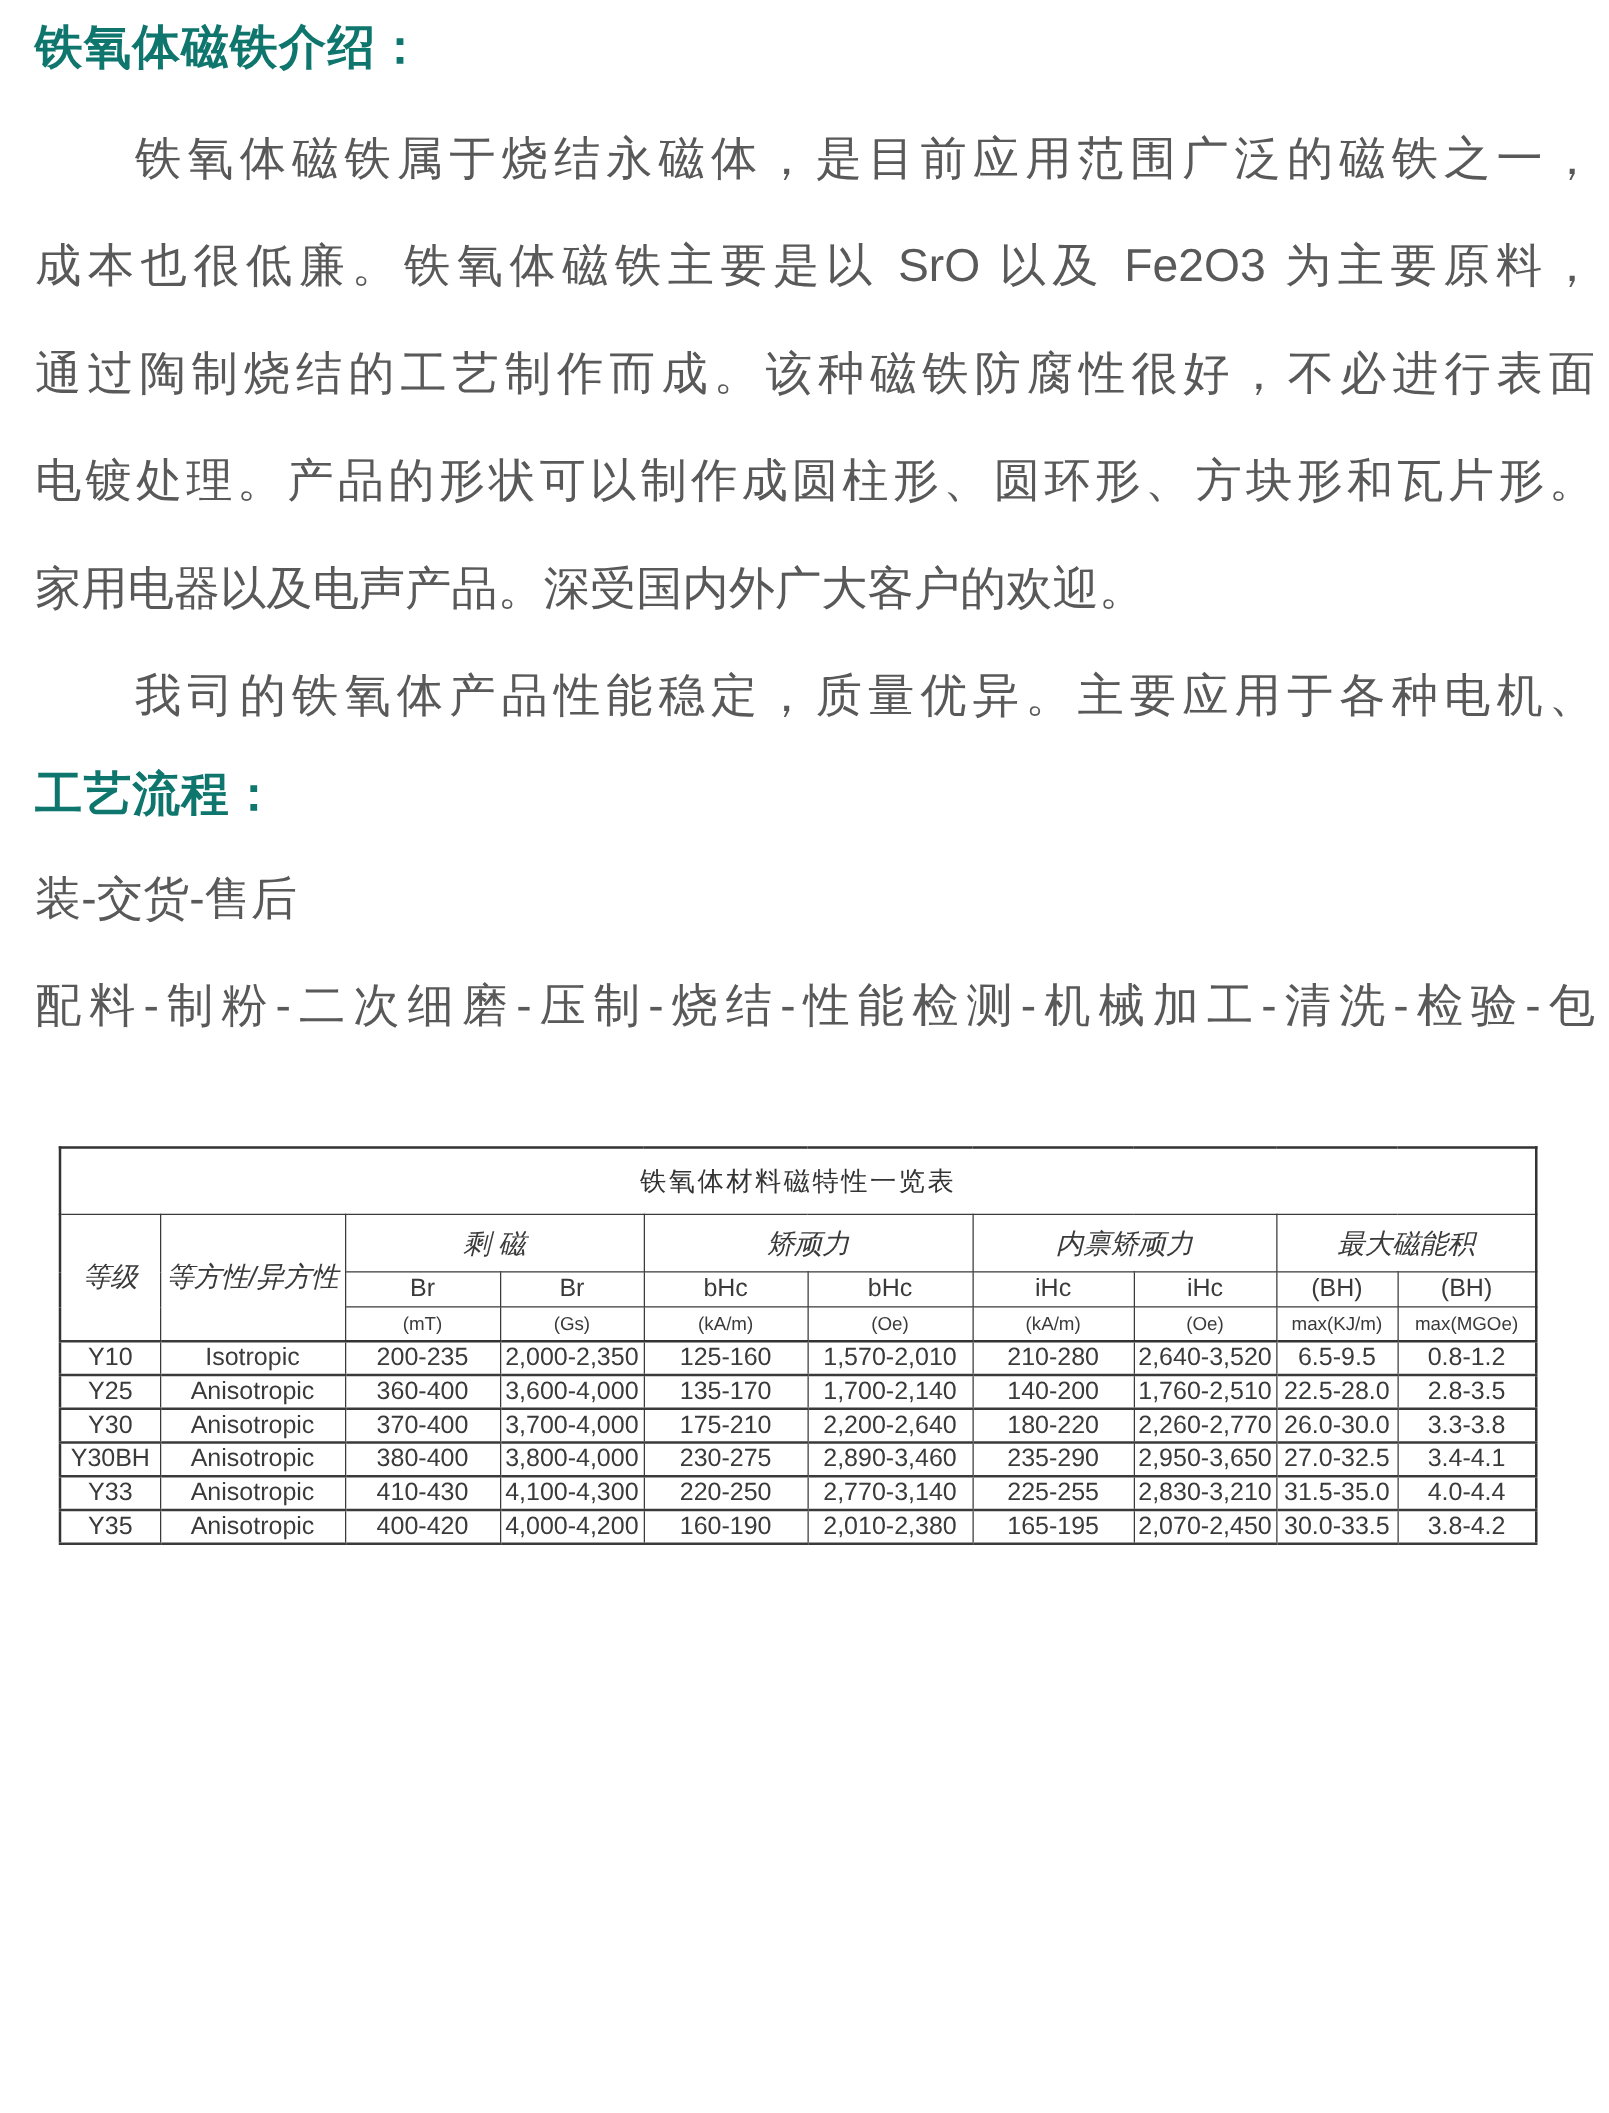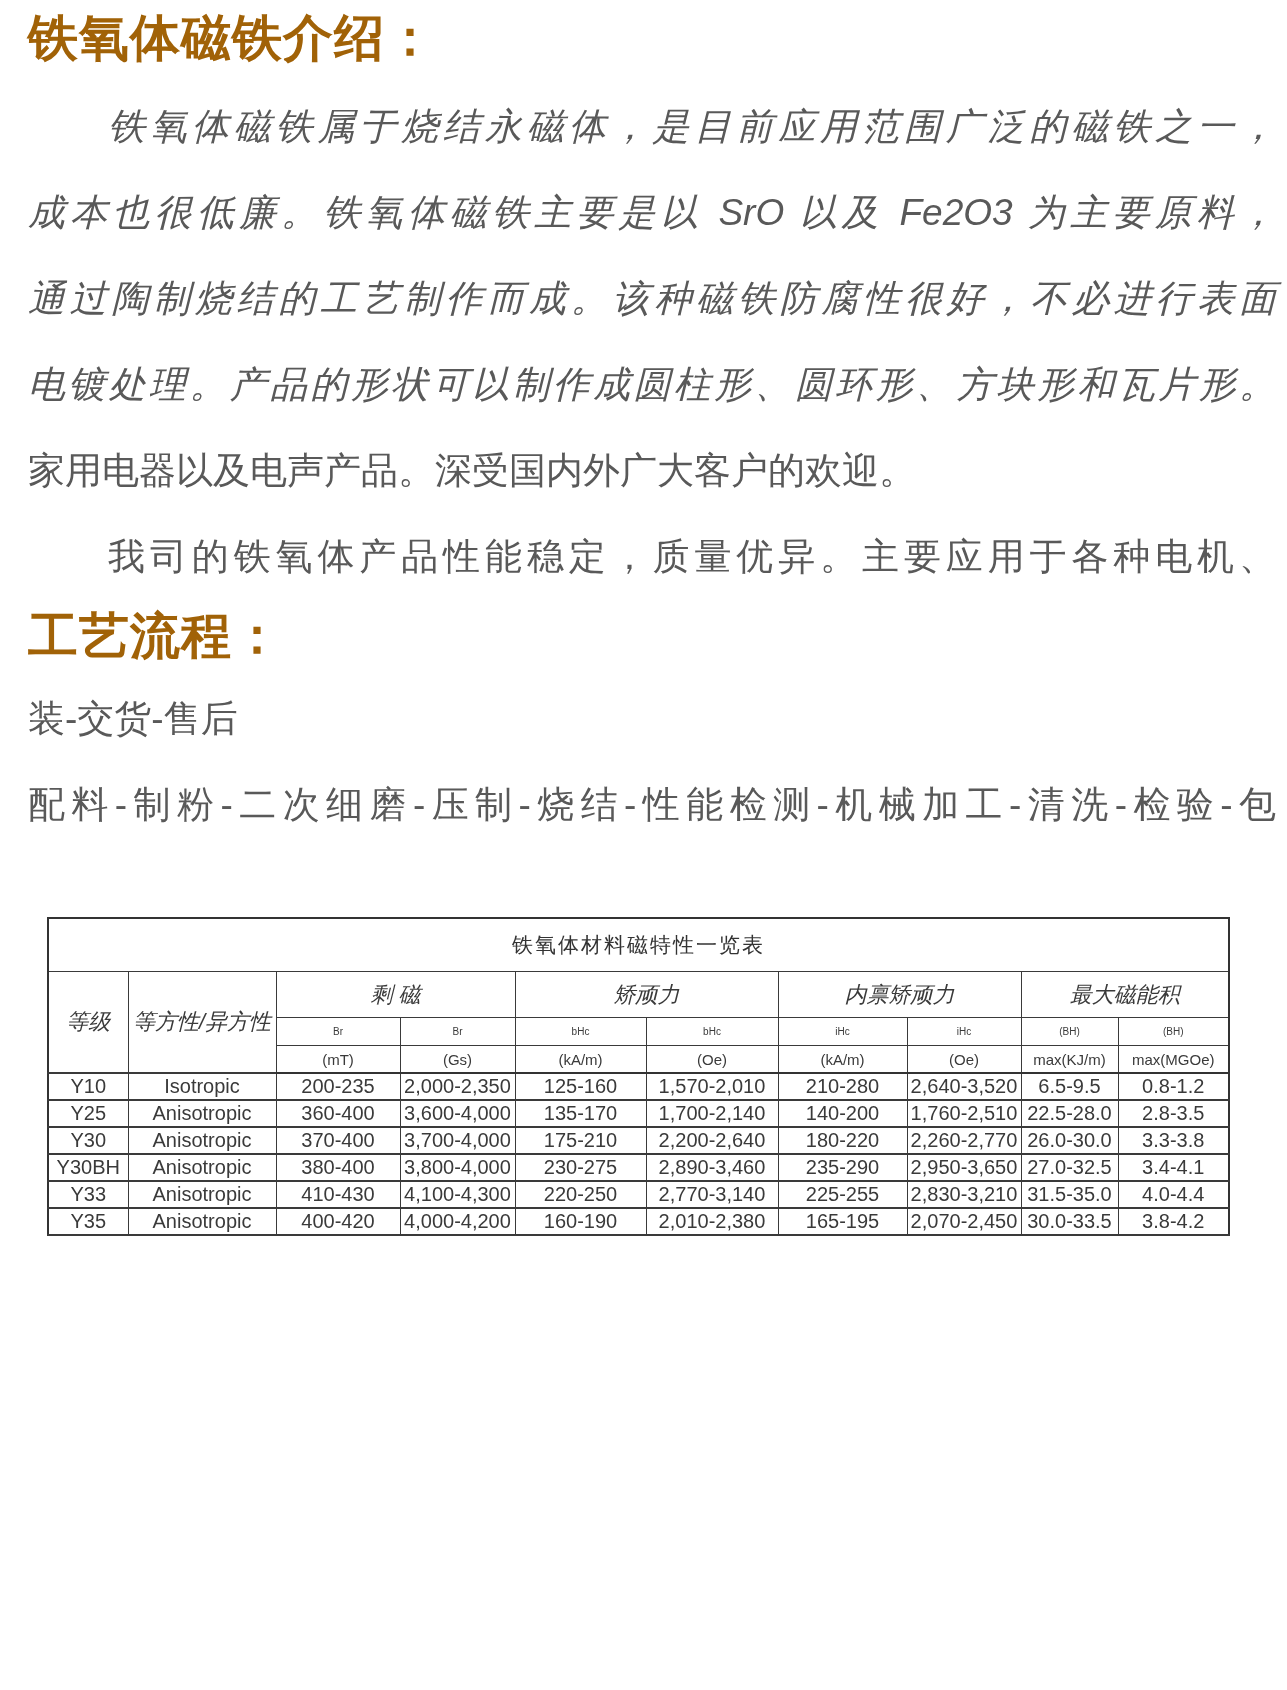--- a/index.html
+++ b/index.html
@@ -9,43 +9,43 @@
     font-family: "Liberation Sans", sans-serif;
   }
   .page {
     position: relative;
     width: 1287px; height: 1690px;
     overflow: hidden;
     background: #ffffff;
   }
   .doc-heading {
     margin: 14px 0 0 28px;
-    font-size: 50px;
+    font-size: 38px;
     line-height: 48px;
     font-weight: 700;
-    color: #a16207;
+    color: #0f766e;
     letter-spacing: 1px;
   }
   .doc-heading.h2 { margin-top: 12px; }
   .tblock {
     margin-left: 28px;
     width: 1248px;
     color: #595959;
     font-size: 37px;
   }
   .tblock .line {
     line-height: 86px;
     height: 86px;
   }
   .jline {
     text-align: justify;
     text-align-last: justify;
   }
   .indent { text-indent: 80px; }
-  .p1 { margin-top: 22px; font-style: italic; }
+  .p1 { margin-top: 22px; }
   .p2 { margin-top: 0; }
   .p3 { margin-top: 16px; }
 
   table.spec {
     border-collapse: collapse;
     table-layout: fixed;
     width: 1181px;
     margin: 69px 0 0 47px;
     color: #3a3a3a;
     border: 2px solid #333333;
@@ -58,21 +58,21 @@
     overflow: hidden;
     white-space: nowrap;
   }
   td.title-cell {
     height: 52px;
     font-size: 21px;
     letter-spacing: 2px;
     color: #333333;
   }
   tr.group-row td { height: 45px; font-size: 22px; font-style: italic; }
-  tr.param-row td { height: 27px; font-size: 10px; }
+  tr.param-row td { height: 27px; font-size: 20px; }
   tr.unit-row td  { height: 26px; font-size: 15px; border-bottom: 2px solid #333333; }
   tbody.data tr td {
     height: 25px;
     font-size: 20px;
     border-top-width: 2px;
     border-bottom-width: 2px;
   }
 </style>
 </head>
 <body>

